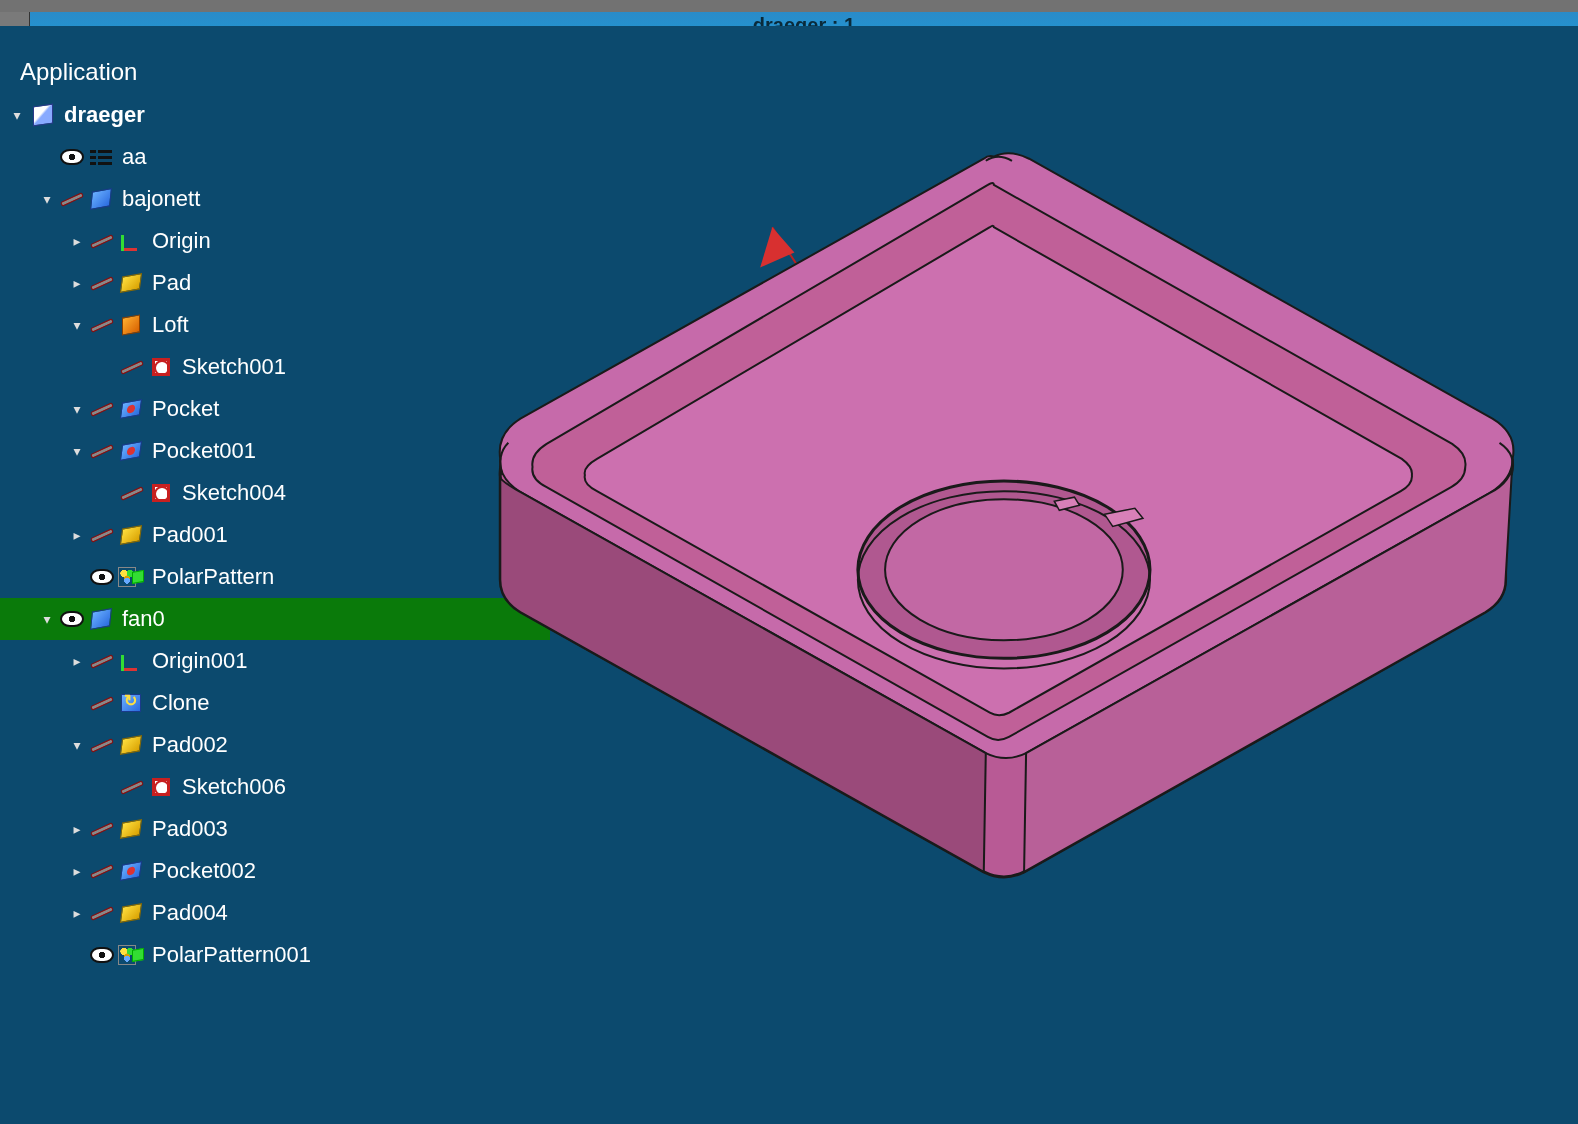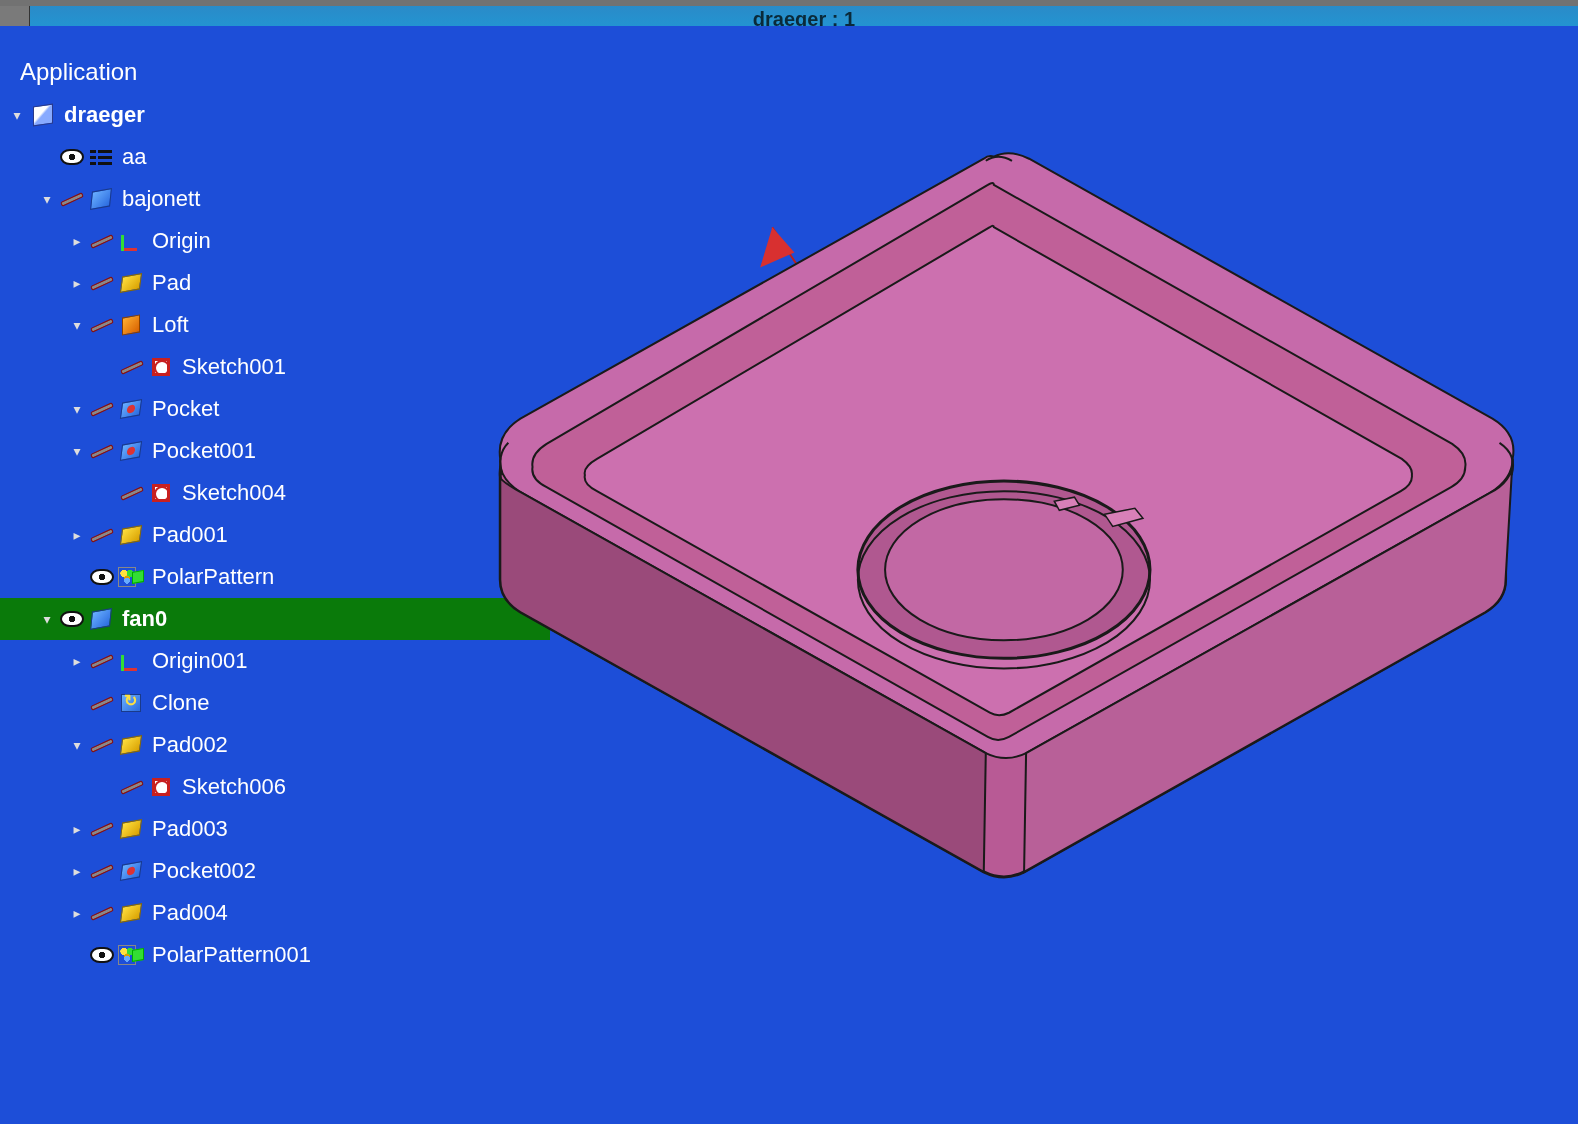--- a/index.html
+++ b/index.html
@@ -7,21 +7,21 @@
     font-family: sans-serif;
     background: #727272;
     color: #fff;
     width: 1578px;
     height: 1124px;
     overflow: hidden;
     position: relative;
   }
   .titlebar {
     position: absolute;
-    top: 6px; left: 0; right: 0;
+    top: 12px; left: 0; right: 0;
     height: 26px;
     background: #5a5a5a;
     display: flex;
     align-items: center;
   }
   .titlebar .left-decor {
     width: 30px;
     height: 100%;
     background: #7a7a7a;
     border-right: 1px solid #333;
@@ -33,21 +33,21 @@
     display: flex;
     justify-content: center;
     align-items: center;
     font-size: 20px;
     font-weight: bold;
     color: #0a2a3a;
   }
   .main {
     position: absolute;
     top: 26px; left: 0; right: 0; bottom: 0;
-    background: #1d4ed8;
+    background: #0c4a6e;
     padding-left: 7px;
   }
   .model-tree {
     position: absolute;
     top: 30px;
     left: 0;
     width: 550px;
     font-size: 22px;
     line-height: 1.0;
     user-select: none;
@@ -60,21 +60,21 @@
     display: flex;
     align-items: center;
     height: 42px;
     padding-left: 8px;
     gap: 4px;
     position: relative;
   }
   .tree-row.selected {
     background: #0a7a0a;
   }
-  .tree-row.selected .label { font-weight: bold; }
+  .tree-row.selected .label { font-weight: normal; }
   .indent { display: inline-block; width: 26px; flex-shrink: 0; }
   .expander {
     width: 18px;
     height: 18px;
     display: inline-flex;
     align-items: center;
     justify-content: center;
     font-size: 14px;
     color: #ddd;
     flex-shrink: 0;

